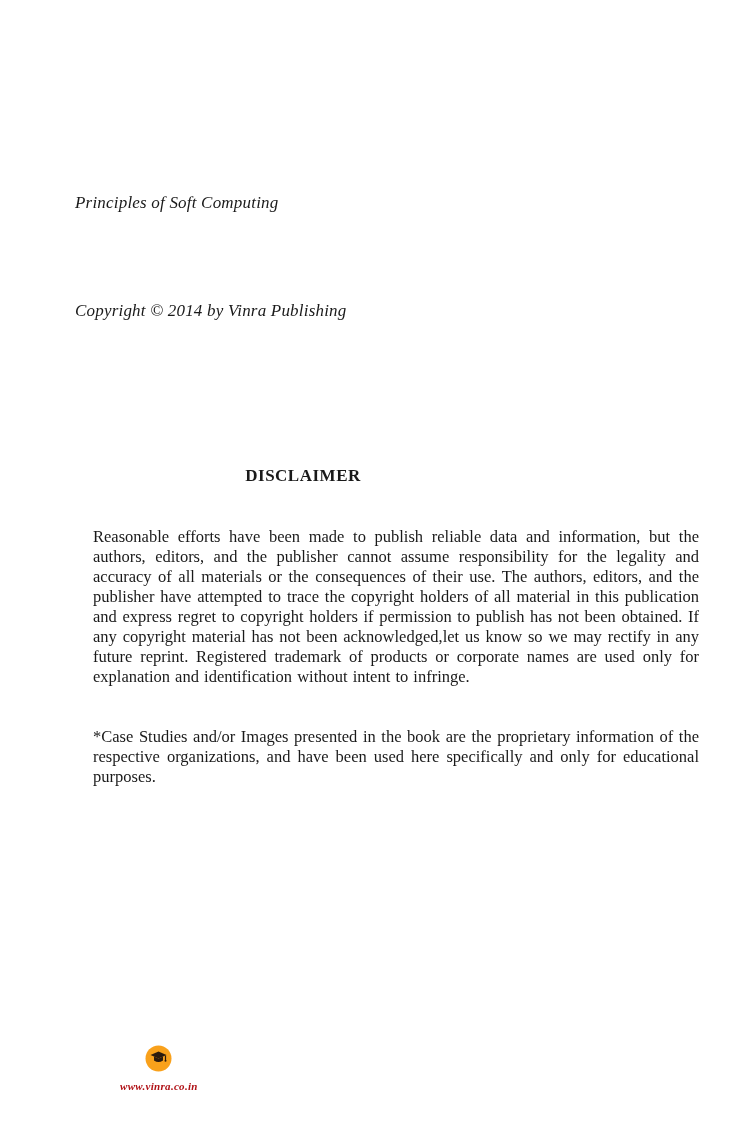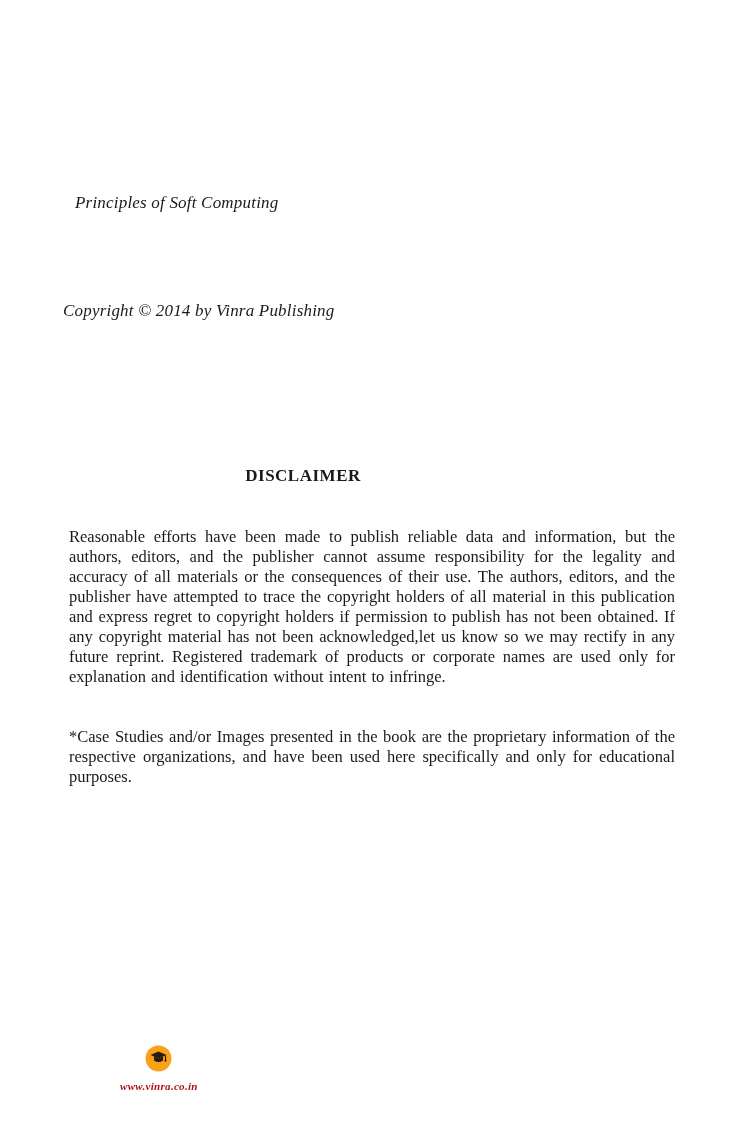--- a/index.html
+++ b/index.html
@@ -21,38 +21,38 @@
     position: absolute;
     top: 193px;
     left: 75px;
     font-style: italic;
     font-size: 17px;
     letter-spacing: 0.2px;
   }
   .copyright-line {
     position: absolute;
     top: 301px;
-    left: 63px;
+    left: 75px;
     font-style: italic;
     font-size: 17px;
     letter-spacing: 0.2px;
   }
   .disclaimer-heading {
     position: absolute;
     top: 466px;
     left: 0;
     width: 606px;
     text-align: center;
     font-weight: bold;
     font-size: 17px;
     letter-spacing: 0.5px;
   }
   .body-text {
     position: absolute;
-    left: 69px;
+    left: 93px;
     width: 606px;
     text-align: justify;
     font-size: 16.5px;
     line-height: 20px;
     word-spacing: 1px;
   }
   .disclaimer-paragraph {
     top: 527px;
   }
   .case-note {

